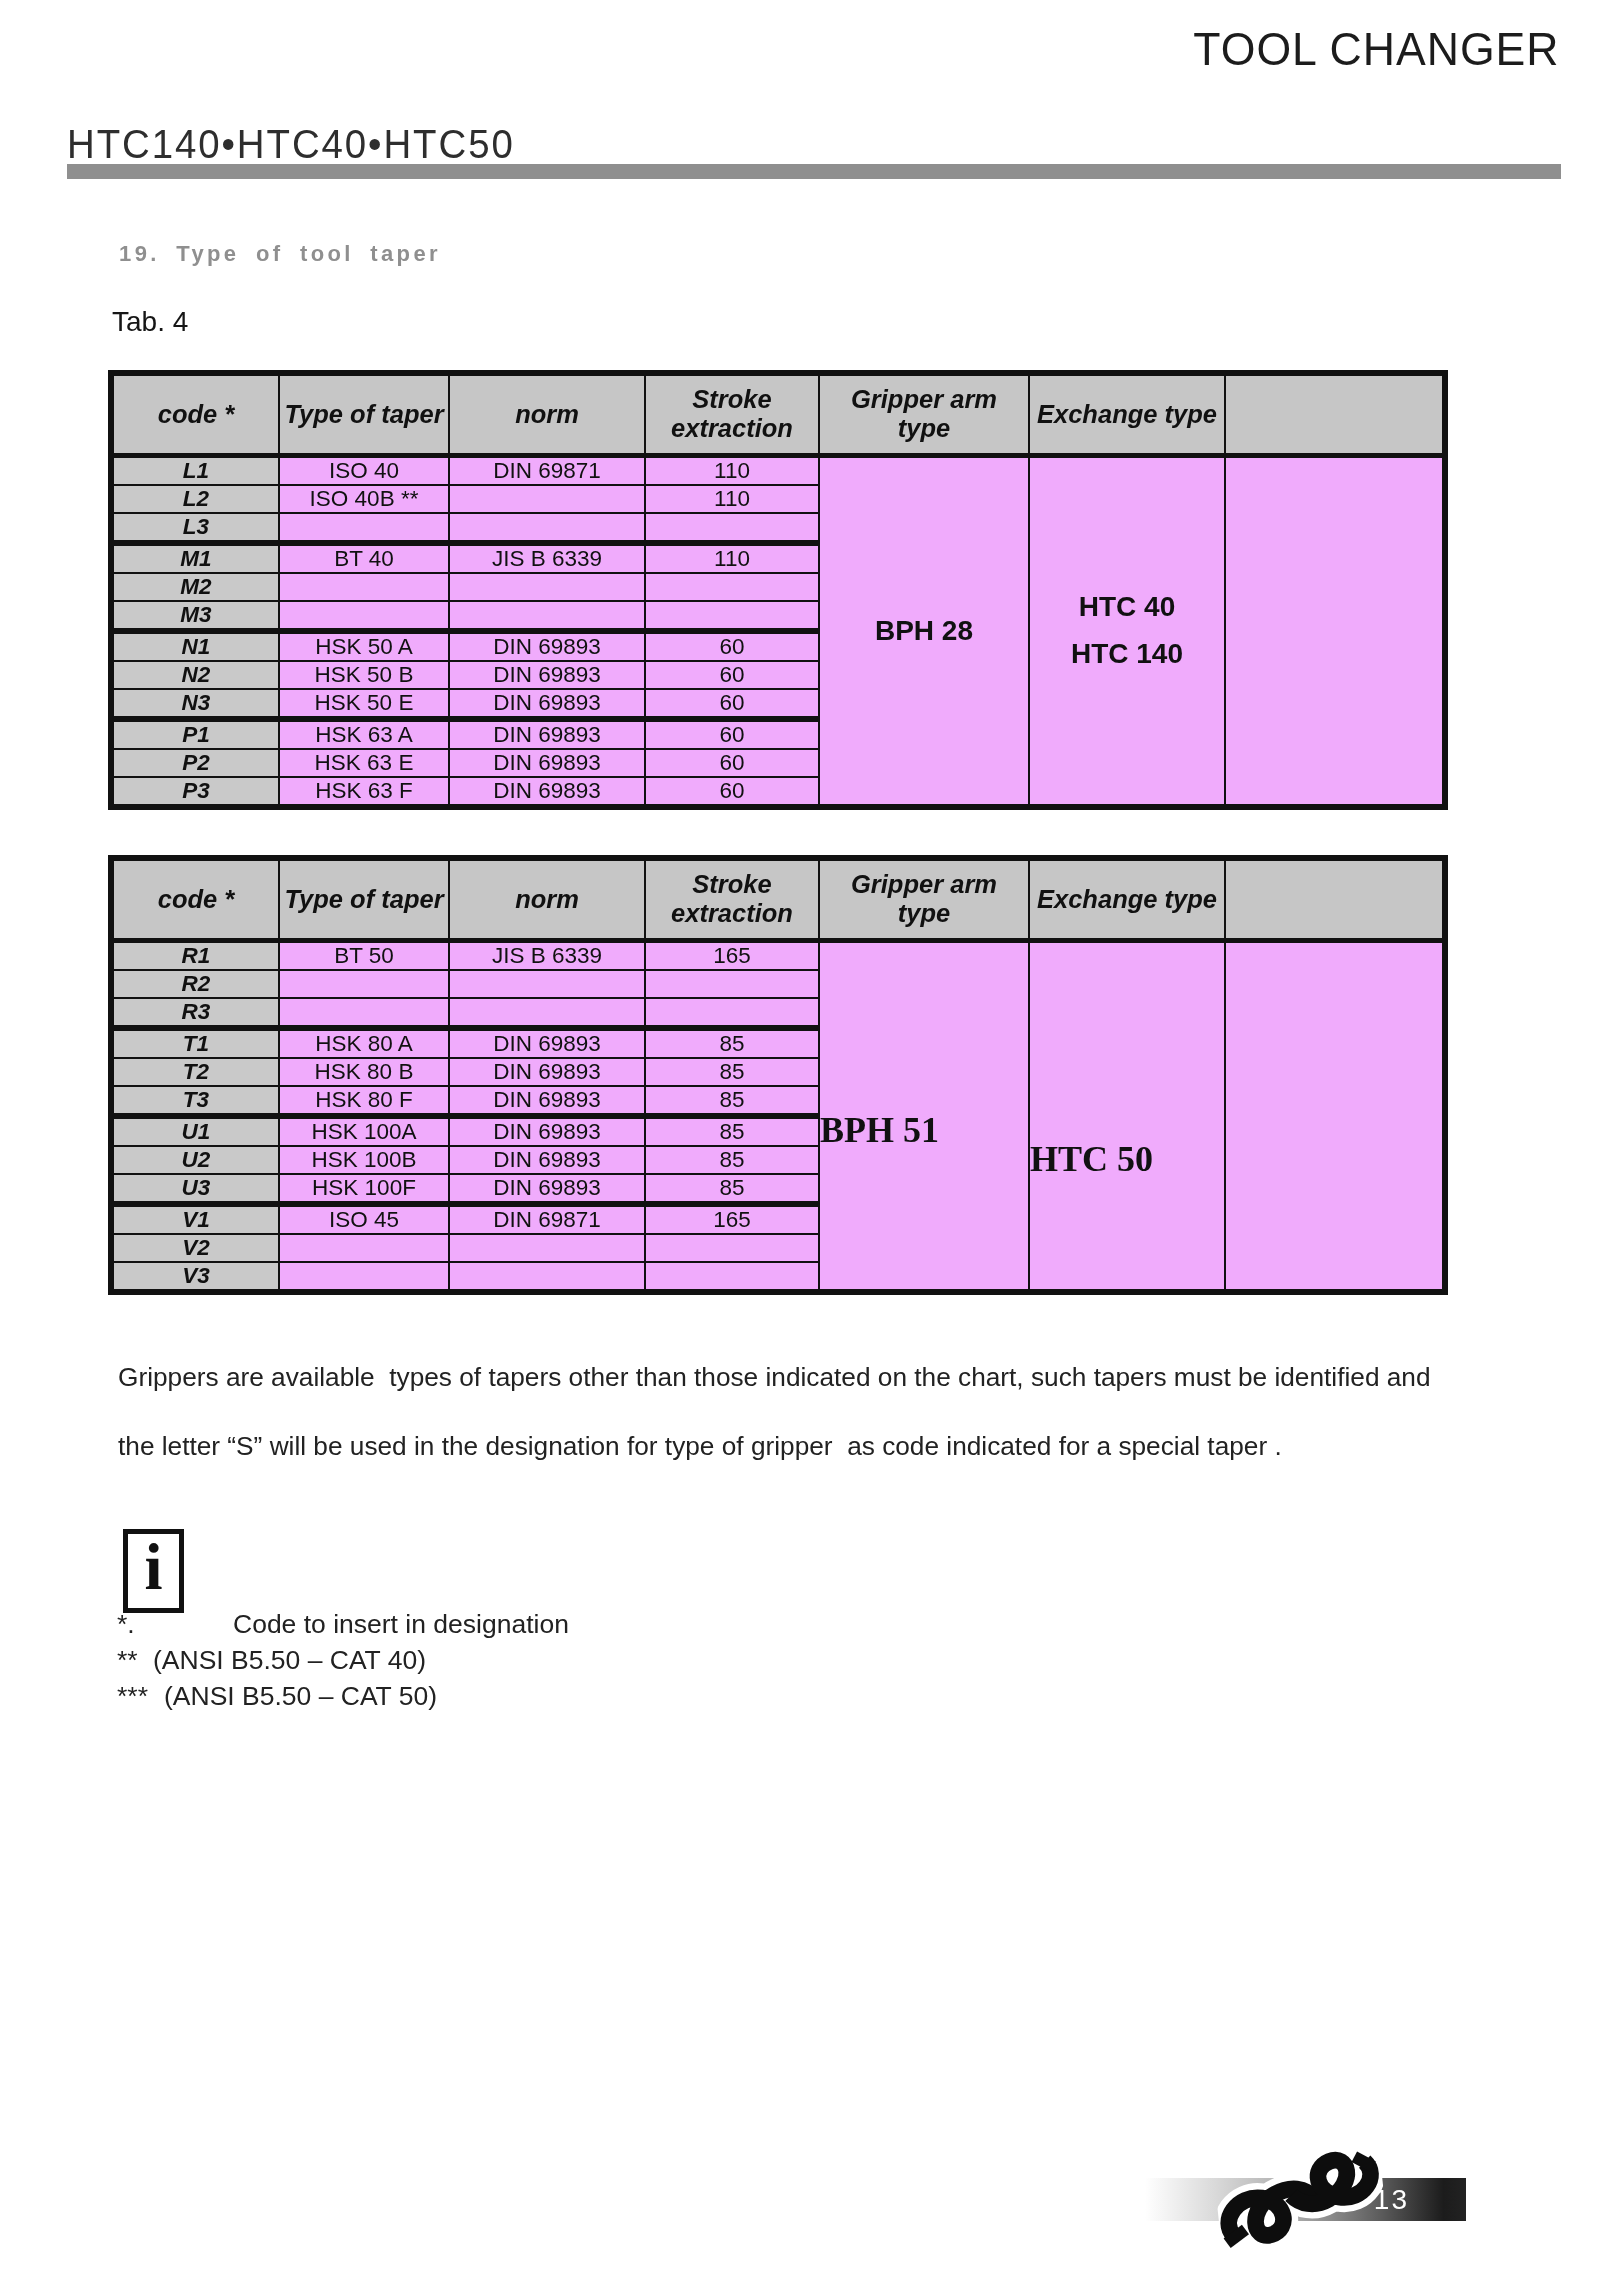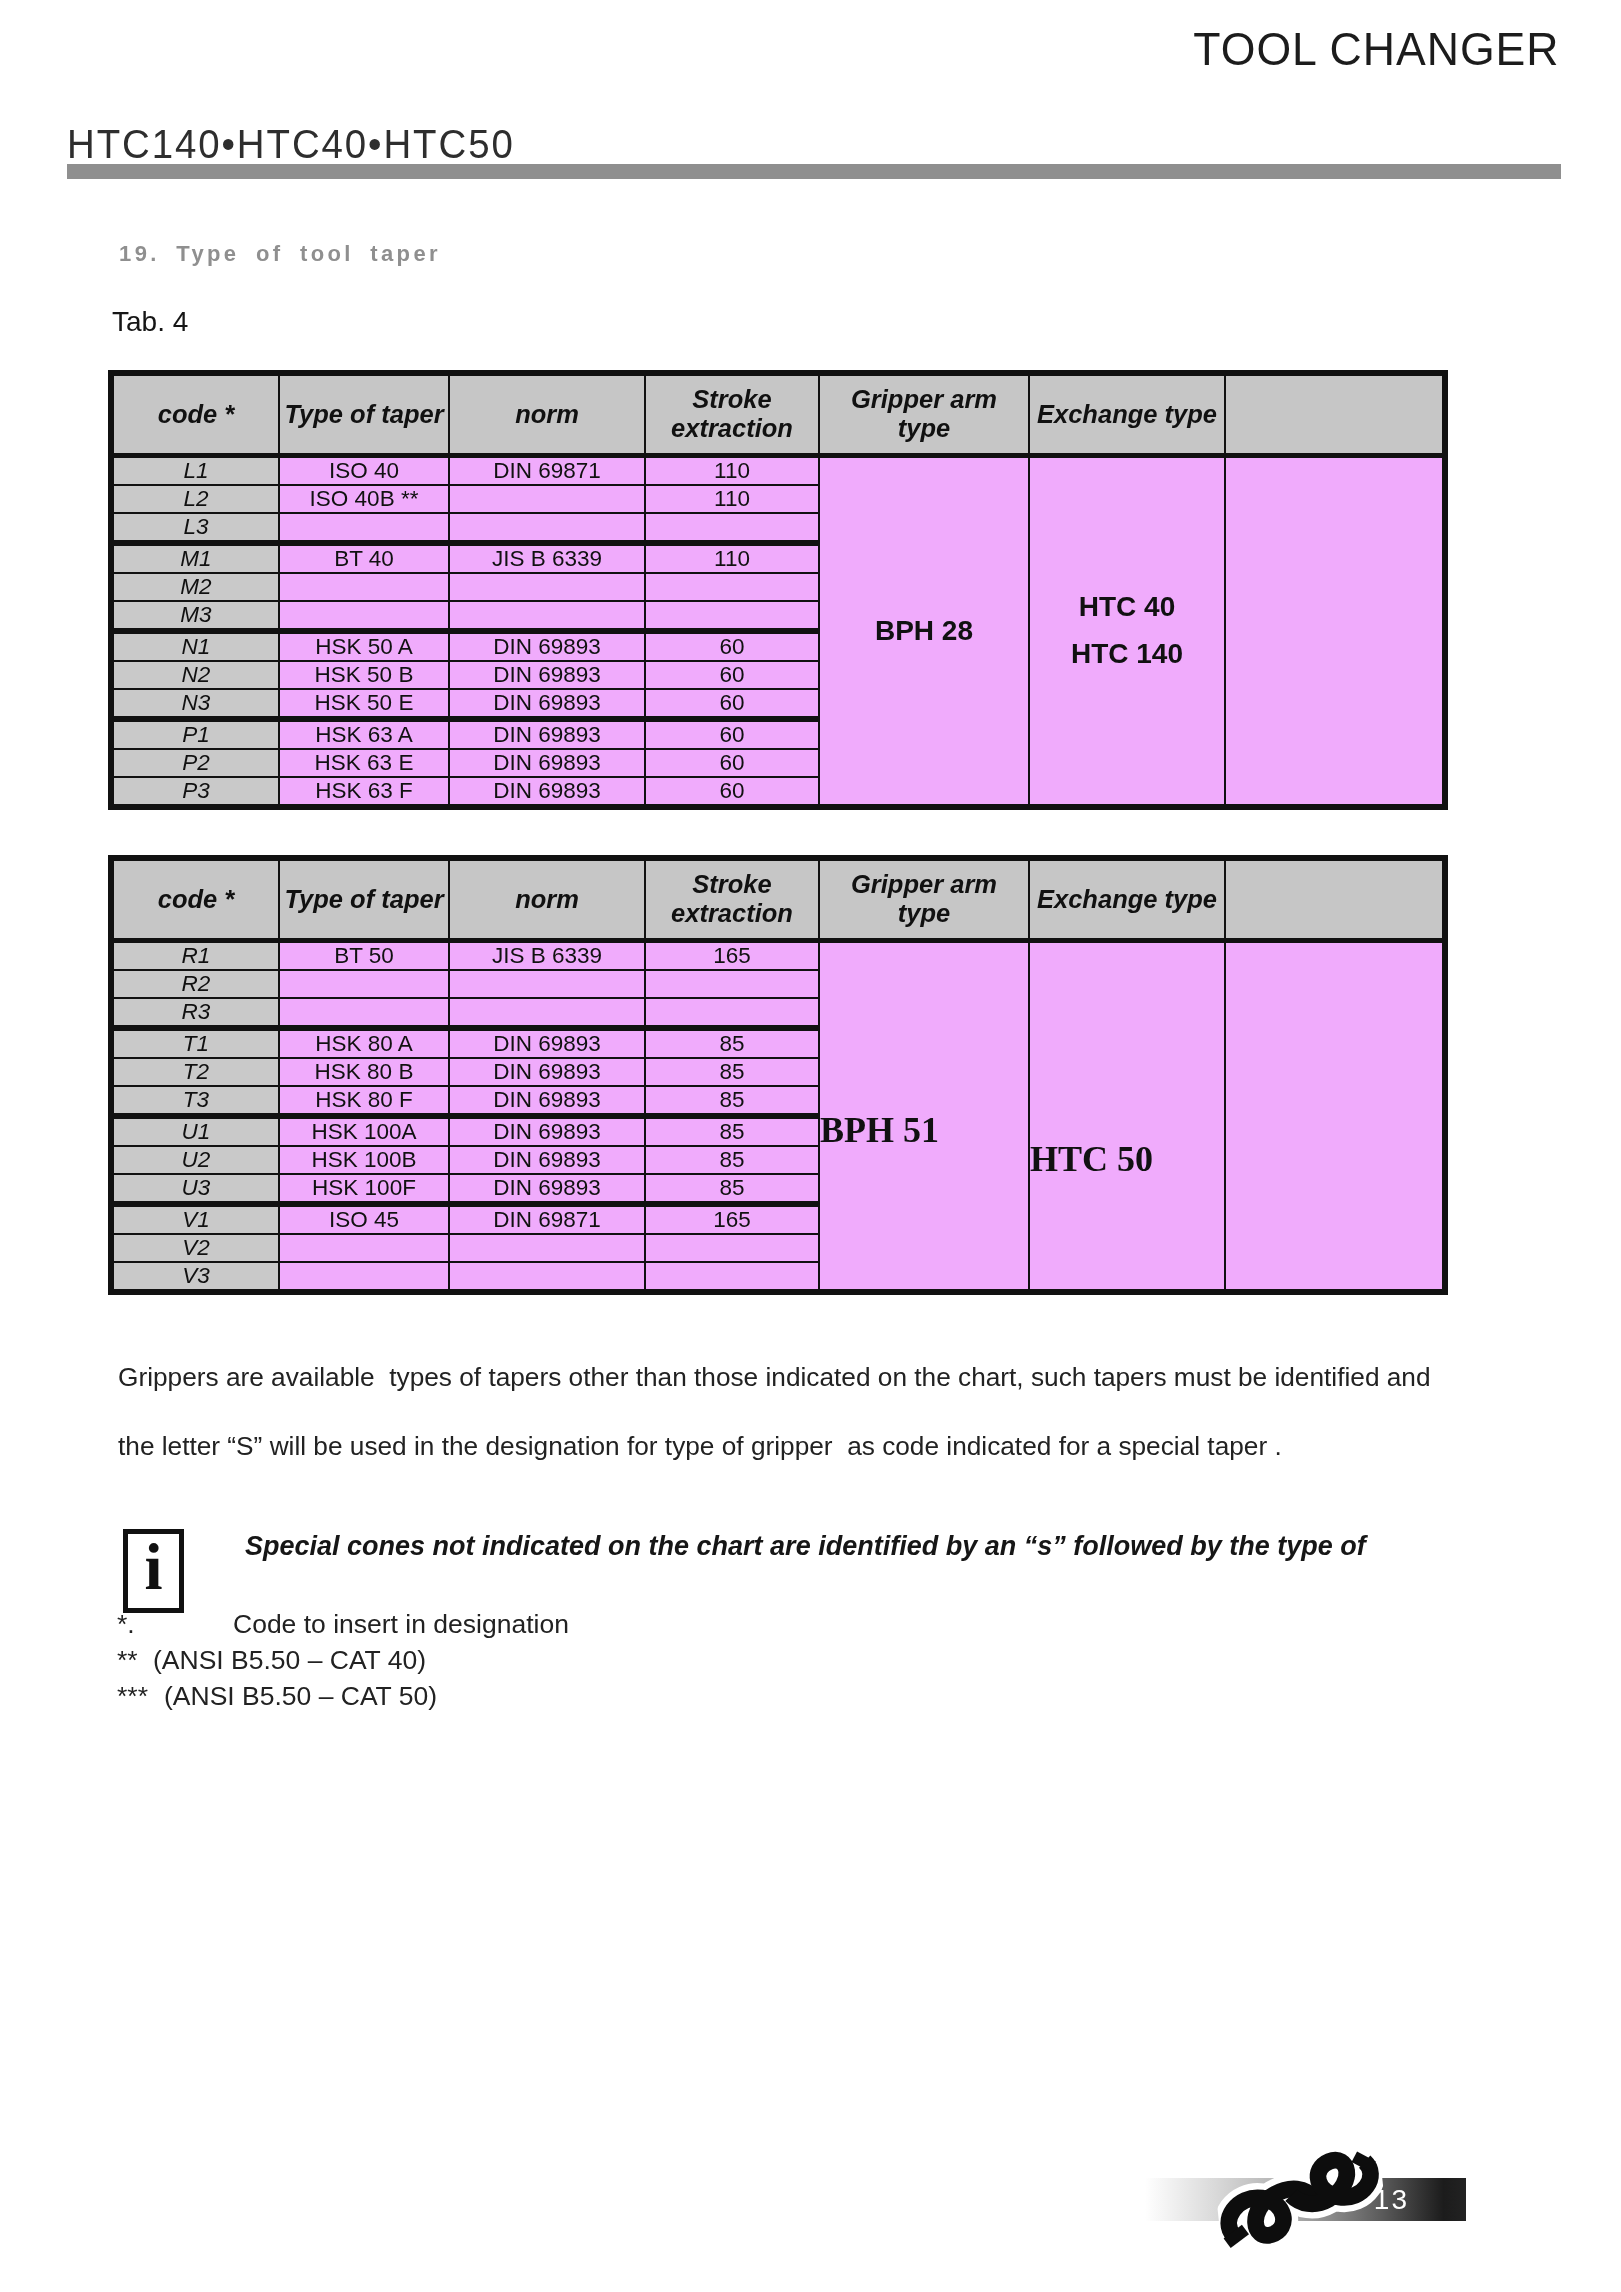--- a/index.html
+++ b/index.html
@@ -38,21 +38,21 @@
   .taper-table th, .taper-table td { border:2px solid #111; overflow:hidden; }
   .taper-table thead th {
     background:#c6c6c6; height:82px; font-style:italic; font-weight:700;
     font-size:25.5px; text-align:center; vertical-align:middle; color:#111;
     border-bottom:5.9px solid #111; padding:0 3.9px;
   }
   .taper-table tbody tr { height:28px; }
   .taper-table tbody td {
     font-size:22.5px; text-align:center; vertical-align:middle; padding:0; color:#111;
   }
-  .taper-table td.code { background:#c9c9c9; font-weight:400; font-style:italic;text-align:center; }
+  .taper-table td.code { background:#c9c9c9; font-weight:700; font-style:italic;text-align:center; }
   .taper-table tr.group-end td { border-bottom:6.9px solid #111; }
   .taper-table td.merged { border:2.9px solid #111; border-top:none; border-bottom:none; vertical-align:middle; }
   .t1 td.merged-gripper div { font-weight:700; font-size:28px; }
   .t1 td.merged-exchange div { font-weight:700; font-size:28px; margin:14.7px 0; }
   .t2 td.merged-gripper, .t2 td.merged-exchange {
     font-family:"Liberation Serif", serif; font-weight:700; font-size:36px; text-align:left;
   }
   .t2 td.merged-gripper div { transform:translateY(13.7px); }
   .t2 td.merged-exchange div { transform:translateY(43px); }
   
@@ -305,21 +305,20 @@
       </tbody>
   </table>
 
   <div class="para l1">Grippers are available  types of tapers other than those indicated on the chart, such tapers must be identified and</div>
   <div class="para l2">the letter “S” will be used in the designation for type of gripper  as code indicated for a special taper .</div>
 
   <div class="info-icon">
     <span>i</span>
   </div>
   <div class="note">
-    <div class="note-l1">Special cones not indicated on the chart are identified by an “s” followed by the type of</div>
   </div>
 
   <div class="footnotes" id="footnotes">
       <div class="fn-row"><span class="fn-marker">*.</span><span class="fn-text">Code to insert in designation</span></div>
       <div class="fn-row"><span class="fn-marker">**</span><span class="fn-text">(ANSI B5.50 – CAT 40)</span></div>
       <div class="fn-row"><span class="fn-marker">***</span><span class="fn-text">(ANSI B5.50 – CAT 50)</span></div>
     </div>
 
   <div class="footer-bar">
     <span class="page-num">13</span>

